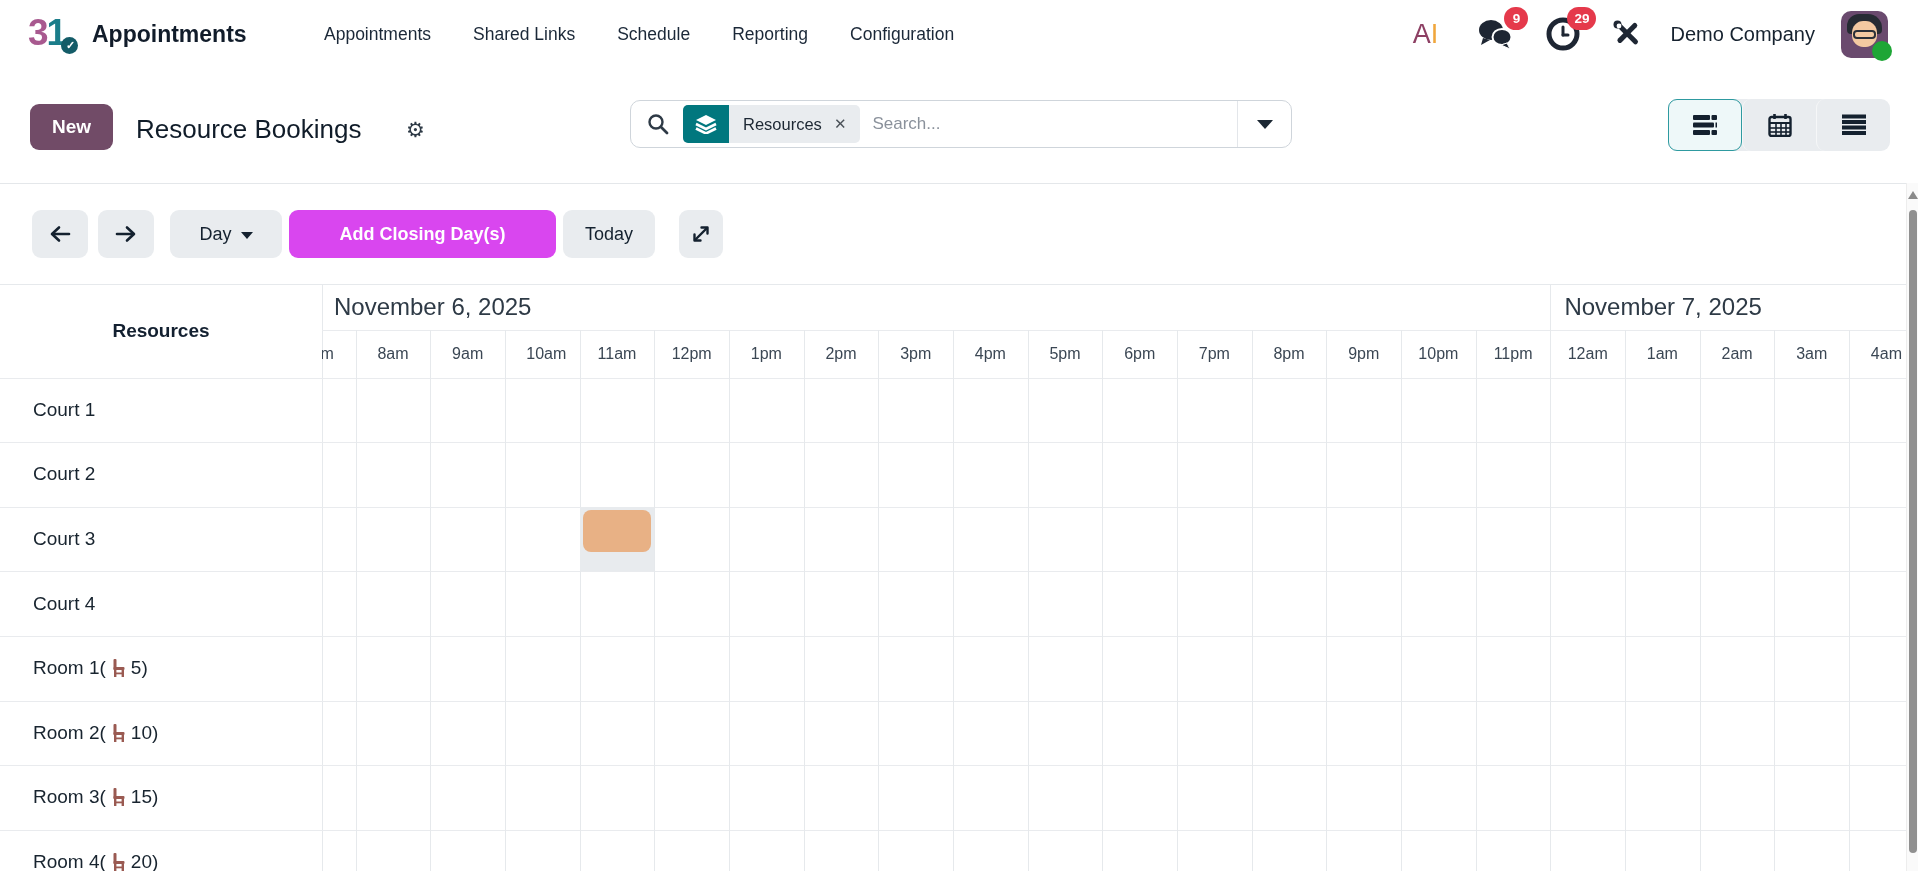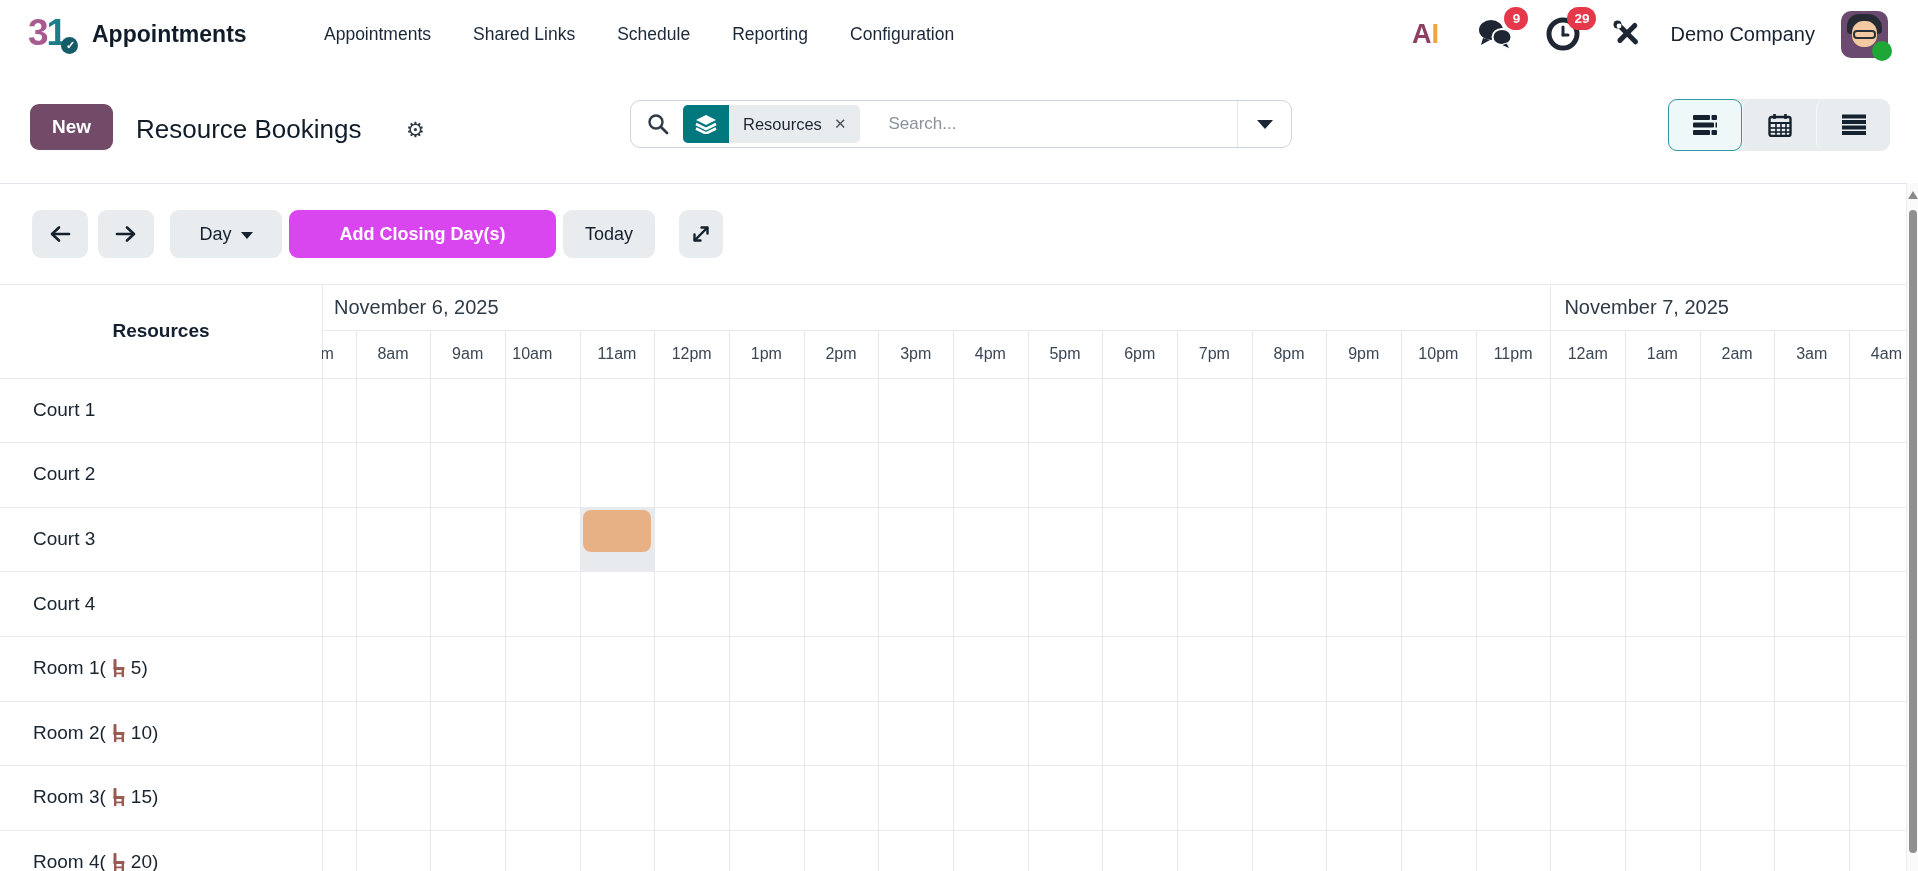--- a/index.html
+++ b/index.html
@@ -13,21 +13,21 @@
   .brand { position:absolute; left:28px; top:12px; display:flex; align-items:center; gap:12px; }
   .logo31 { position:relative; width:52px; height:44px; font-weight:bold; font-size:37px; letter-spacing:-2px; }
   .logo31 .d3 { color:#a8598f; }
   .logo31 .d1 { color:#1b7d8a; }
   .logo-check { position:absolute; right:2px; bottom:2px; width:17px; height:17px; border-radius:50%;
     background:#145c68; color:#fff; font-size:11px; line-height:17px; text-align:center; font-weight:bold; }
   .app-name { font-size:23px; font-weight:bold; color:#111c2a; }
   .nav-menu { position:absolute; left:324px; top:0; height:68px; display:flex; align-items:center; gap:42px; }
   .nav-item { font-size:17.5px; color:#1b2838; cursor:pointer; white-space:nowrap; }
   .systray { position:absolute; right:30px; top:0; height:68px; display:flex; align-items:center; gap:26px; }
-  .ai-label { font-size:27px; font-weight:bold; }
+  .ai-label { font-size:27px; font-weight:normal; }
   .ai-label .a { color:#8d3f63; }
   .ai-label .i { color:#f0a63c; }
   .tray-ico { position:relative; width:42px; height:42px; display:flex; align-items:center; justify-content:center; cursor:pointer; }
   .badge { position:absolute; top:-6px; right:-12px; min-width:24px; height:23px; padding:0 7px;
     background:#e5394b; color:#fff; font-size:13.5px; font-weight:bold; border-radius:12px;
     display:flex; align-items:center; justify-content:center; }
   .company { font-size:20px; color:#16222f; cursor:pointer; }
   .avatar { position:relative; width:47px; height:47px; border-radius:10px; background:#6a4a6e; cursor:pointer; }
   .av-hair { position:absolute; left:6px; top:3px; width:35px; height:20px; background:#262b33; border-radius:12px 14px 4px 4px; }
   .av-face { position:absolute; left:11px; top:10px; width:25px; height:26px; background:#f3c9a1; border-radius:45%; }
@@ -39,21 +39,21 @@
     color:#fff; font-size:19px; font-weight:bold; border:none; border-radius:9px; cursor:pointer; }
   .pg-title { position:absolute; left:136px; top:46px; font-size:26px; color:#101c29; }
   .gear { position:absolute; left:406px; top:50px; font-size:21px; color:#2e3a46; cursor:pointer; }
   .search { position:absolute; left:630px; top:32px; width:662px; height:48px; border:1px solid #cfd5db;
     border-radius:10px; background:#fff; display:flex; align-items:center; }
   .mag { margin:0 14px 0 16px; flex:0 0 auto; }
   .facet { display:flex; align-items:center; height:38px; background:#e9ecef; border-radius:5px; overflow:hidden; cursor:pointer; }
   .facet-ico { width:46px; height:38px; background:#01777e; display:flex; align-items:center; justify-content:center; }
   .facet-label { font-size:16.5px; color:#1c2733; padding:0 10px 0 14px; }
   .facet-x { font-size:15px; color:#4a5158; padding:0 14px 0 2px; cursor:pointer; }
-  .search-input { flex:1; border:none; outline:none; font-size:17px; color:#1c2733; padding:0 28px; min-width:40px;
+  .search-input { flex:1; border:none; outline:none; font-size:17px; color:#1c2733; padding:0 12px; min-width:40px;
     font-family:"Liberation Sans", sans-serif; }
   .search-input::placeholder { color:#8a919b; }
   .search-toggle { width:54px; height:100%; border-left:1px solid #e3e6ea; display:flex; align-items:center; justify-content:center; cursor:pointer; }
   .caret-down { width:0; height:0; border-left:8px solid transparent; border-right:8px solid transparent; border-top:9px solid #1c2733; }
   .switcher { position:absolute; left:1668px; top:31px; height:52px; display:flex; background:#e9ecef; border-radius:9px; }
   .sw-btn { width:74px; height:52px; display:flex; align-items:center; justify-content:center; cursor:pointer; border-radius:9px; }
   .sw-btn + .sw-btn { border-left:1px solid #f6f7f8; }
   .sw-btn.active { background:#eef8f9; border:1px solid #2e9aa0; }
   
   .divider { position:absolute; left:0; top:183px; width:100%; height:1px; background:#e4e7ea; }
@@ -66,21 +66,21 @@
   .gantt { position:absolute; left:0; top:284px; width:1918px; height:587px; background:#fff; }
   .g-topline { position:absolute; left:0; top:0; width:1906px; height:1px; background:#e6e9ec; }
   .res-border { position:absolute; left:322px; top:0; width:1px; height:587px; background:#e6e9ec; }
   .res-header { position:absolute; left:0; top:0; width:322px; height:94px; display:flex; align-items:center; justify-content:center;
     font-size:19px; font-weight:bold; color:#132030; }
   .hline { position:absolute; left:0; width:1906px; height:1px; background:#e9ebee; }
   .row-label { position:absolute; left:0; width:322px; display:flex; align-items:center; padding-left:33px;
     font-size:19px; color:#18242f; white-space:nowrap; }
   .row-label svg { margin:0 5px; }
   .grid { position:absolute; left:322px; top:0; width:1584px; height:587px; overflow:hidden; }
-  .date-label { position:absolute; top:0; height:46px; display:flex; align-items:center; font-size:20px; color:#2e3a46; white-space:nowrap; }
+  .date-label { position:absolute; top:0; height:46px; display:flex; align-items:center; font-size:24px; color:#2e3a46; white-space:nowrap; }
   .date-underline { position:absolute; left:0; top:46px; width:1584px; height:1px; background:#e9ebee; }
   .vline { position:absolute; top:46px; bottom:0; width:1px; background:#e6e9ec; }
   .vline.group { top:0; }
   .time-label { position:absolute; top:46px; height:48px; display:flex; align-items:center; justify-content:center;
     font-size:16px; color:#3b4754; }
   .cell-highlight { position:absolute; background:#e8ebee; }
   .event-block { position:absolute; border-radius:8px; cursor:pointer; }
   
   .vscroll { position:absolute; right:0; top:183px; width:12px; height:688px; background:#fafafa; border-left:1px solid #ededed; }
   .vs-arrow { position:absolute; left:1px; top:8px; width:0; height:0; border-left:5px solid transparent; border-right:5px solid transparent; border-bottom:8px solid #8a8a8a; }
@@ -330,21 +330,21 @@
         <div class="vline" style="left: 1079.05px;"></div>
         <div class="vline" style="left: 1153.72px;"></div>
         <div class="vline group" style="left: 1228.39px;"></div>
         <div class="vline" style="left: 1303.06px;"></div>
         <div class="vline" style="left: 1377.73px;"></div>
         <div class="vline" style="left: 1452.4px;"></div>
         <div class="vline" style="left: 1527.07px;"></div>
         <div class="time-label" style="left: -41px; width: 74.67px;">7am</div>
         <div class="time-label" style="left: 33.67px; width: 74.67px;">8am</div>
         <div class="time-label" style="left: 108.34px; width: 74.67px;">9am</div>
-        <div class="time-label" style="left: 173px; width: 74.67px;">10am</div>
+        <div class="time-label" style="left: 187px; width: 74.67px;">10am</div>
         <div class="time-label" style="left: 257.68px; width: 74.67px;">11am</div>
         <div class="time-label" style="left: 332.35px; width: 74.67px;">12pm</div>
         <div class="time-label" style="left: 407.02px; width: 74.67px;">1pm</div>
         <div class="time-label" style="left: 481.69px; width: 74.67px;">2pm</div>
         <div class="time-label" style="left: 556.36px; width: 74.67px;">3pm</div>
         <div class="time-label" style="left: 631.03px; width: 74.67px;">4pm</div>
         <div class="time-label" style="left: 705.7px; width: 74.67px;">5pm</div>
         <div class="time-label" style="left: 780.37px; width: 74.67px;">6pm</div>
         <div class="time-label" style="left: 855.04px; width: 74.67px;">7pm</div>
         <div class="time-label" style="left: 929.71px; width: 74.67px;">8pm</div>

